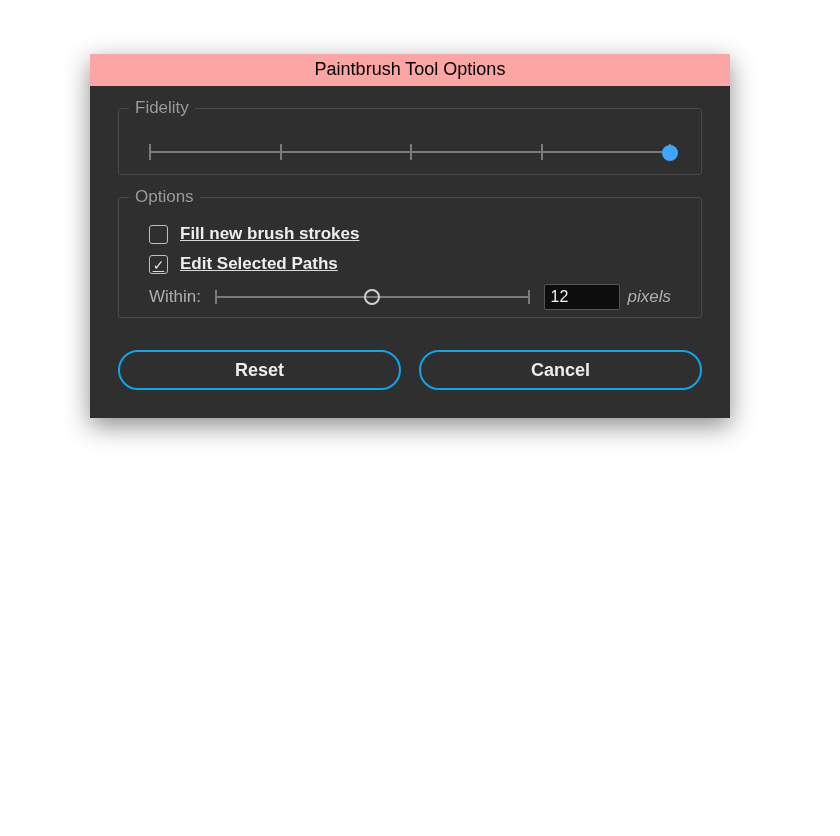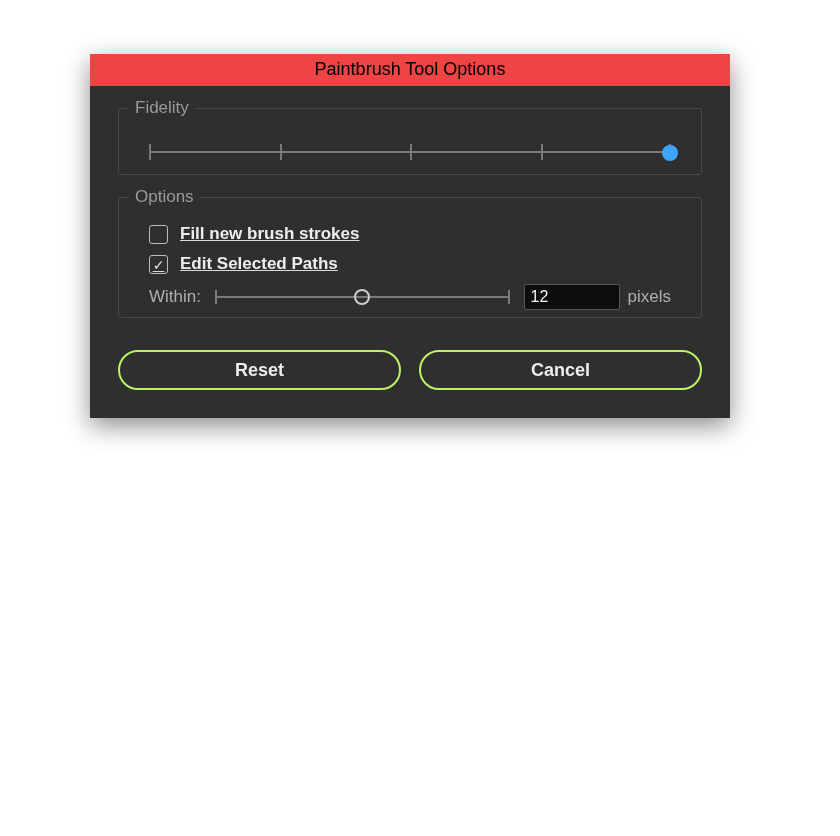--- a/index.html
+++ b/index.html
@@ -15,21 +15,21 @@
       left: 90px;
       top: 54px;
       width: 640px;
       background: #2f2f2f;
       box-shadow: 0 8px 24px rgba(0,0,0,0.45);
       color: #d9d9d9;
       font-size: 17px;
       padding-bottom: 28px;
     }
     .titlebar {
-      background: #ef4444;
+      background: #fca5a5;
       color: #000;
       text-align: center;
       font-size: 18px;
       padding: 5px 0 6px 0;
       font-weight: 400;
     }
     .content { padding: 0 28px; }
 
     .section {
       border: 1px solid #4a4a4a;
@@ -119,38 +119,38 @@
     }
     .within-line::before { left: 0; }
     .within-line::after { right: 0; }
     .within-thumb {
       position: absolute; top: 4px; left: 50%;
       width: 16px; height: 16px; margin-left: -8px;
       border: 2px solid #cfcfcf; border-radius: 50%;
       background: transparent;
     }
     .within-input {
-      width: 96px; height: 26px;
+      width: 76px; height: 26px;
       background: #0d0d0d; color: #f0f0f0;
       border: 1px solid #555; border-radius: 2px;
       padding: 0 6px; font-size: 16px;
       font-family: inherit;
     }
-    .within-unit { color: #aeaeae; margin-left: 8px; }
+    .within-unit { color: #aeaeae; margin-left: 8px; font-style: italic; }
 
     
     .button-row {
       display: flex; justify-content: space-between;
       gap: 18px;
       margin: 32px 28px 0 28px;
     }
     .btn {
       flex: 1 1 0;
       height: 40px;
-      border: 2px solid #bef264;
+      border: 2px solid #0ea5e9;
       border-radius: 20px;
       background: transparent;
       color: #ededed;
       font-size: 18px; font-weight: 600;
       cursor: pointer;
       font-family: inherit;
     }
   </style>
 </head>
 <body>

